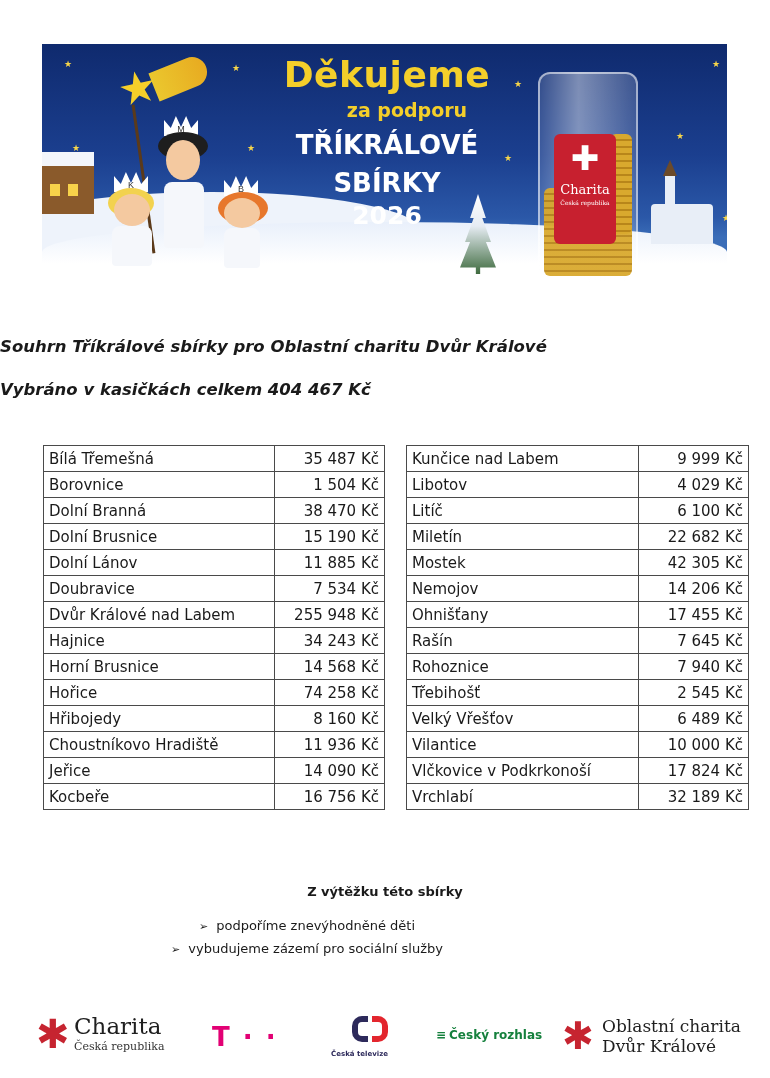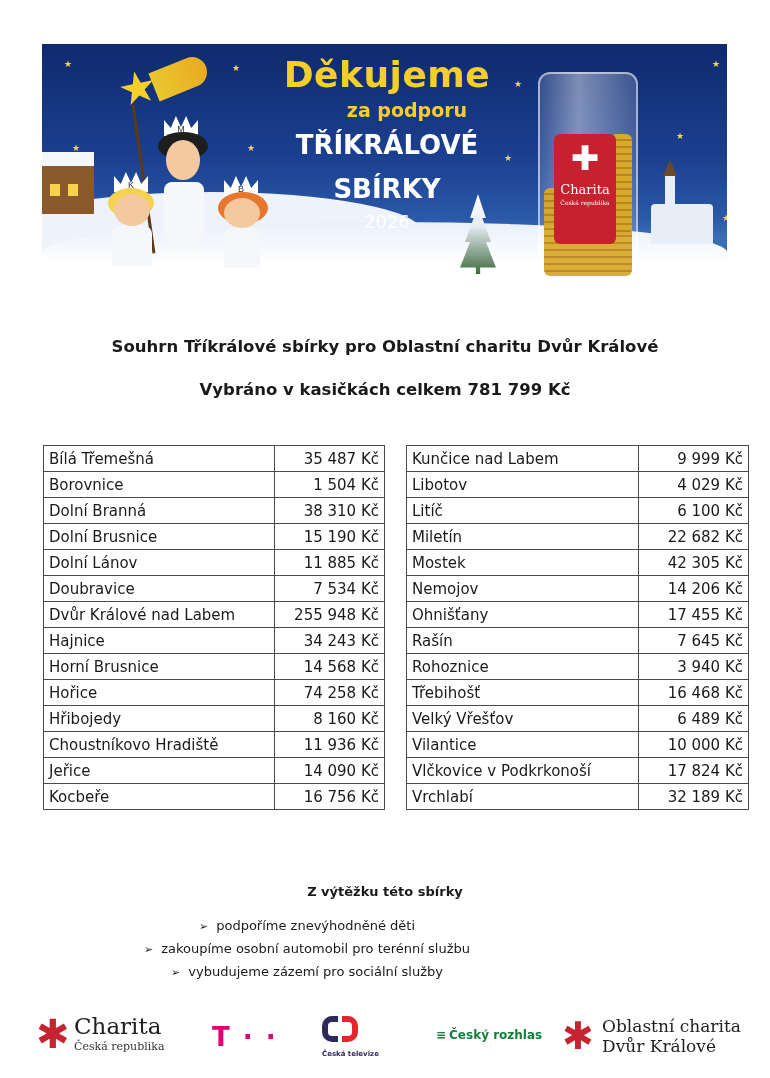--- a/index.html
+++ b/index.html
@@ -41,21 +41,21 @@
     clip-path: polygon(0 100%, 0 20%, 20% 60%, 35% 0, 50% 55%, 65% 0, 80% 60%, 100% 20%, 100% 100%);
     color: #333; font-size: 9px; text-align: center; line-height: 26px; }
   .kid .face { position: absolute; border-radius: 50%; background: #f4c9a0; }
   .kid .hair { position: absolute; border-radius: 50%; }
   .kid .robe { position: absolute; background: #f5f7fb; border-radius: 8px 8px 4px 4px; }
 
   .banner-title { position: absolute; left: 230px; top: 8px; width: 230px; text-align: center; }
   .t-dek { color: #f4cf2a; font-size: 36px; font-weight: bold; font-family: "DejaVu Sans", sans-serif; letter-spacing: .5px; line-height: 46px; }
   .t-za { color: #f4cf2a; font-size: 19px; font-weight: bold; font-family: "DejaVu Sans", sans-serif; line-height: 24px; margin-left: 40px; }
   .t-main { color: #ffffff; font-size: 26px; font-weight: bold; font-family: "DejaVu Sans", sans-serif; line-height: 34px; margin-top: 6px; }
-  .t-year { color: #ffffff; font-size: 18px; font-weight: normal; font-family: "DejaVu Sans", sans-serif; line-height: 32px; }
+  .t-year { color: #ffffff; font-size: 25px; font-weight: bold; font-family: "DejaVu Sans", sans-serif; line-height: 32px; }
 
   .tree { position: absolute; left: 418px; top: 150px; width: 36px; height: 80px;
     background: linear-gradient(180deg, #ffffff 0%, #e6ecf3 40%, #3f6b3f 100%);
     clip-path: polygon(50% 0, 72% 30%, 62% 30%, 86% 60%, 72% 60%, 100% 92%, 56% 92%, 56% 100%, 44% 100%, 44% 92%, 0 92%, 28% 60%, 14% 60%, 38% 30%, 28% 30%);
   }
   .jar {
     position: absolute; left: 496px; top: 28px; width: 100px; height: 210px;
     background: linear-gradient(90deg, rgba(255,255,255,.15), rgba(255,255,255,.45) 40%, rgba(255,255,255,.18));
     border: 2px solid rgba(255,255,255,.55); border-radius: 12px 12px 16px 16px;
   }
@@ -68,21 +68,21 @@
     background: #c7202f; border-radius: 6px; text-align: center; color: #fff;
   }
   .jar-label .cross { font-size: 34px; line-height: 48px; color: #fff; }
   .jar-label .nm { font-family: "DejaVu Serif", serif; font-size: 13px; line-height: 16px; }
   .jar-label .sub { font-family: "DejaVu Serif", serif; font-size: 6px; line-height: 9px; }
   .church { position: absolute; right: 14px; top: 160px; width: 62px; height: 40px; background: #e8eef7; border-radius: 4px 4px 0 0; }
   .church .tower { position: absolute; left: 14px; top: -30px; width: 10px; height: 34px; background: #e8eef7; }
   .church .spire { position: absolute; left: 12px; top: -44px; width: 14px; height: 16px; background: #6b4a2a; clip-path: polygon(50% 0, 100% 100%, 0 100%); }
 
   
-  .heading { position: absolute; left: 0; width: 770px; text-align: center; font-weight: bold; font-size: 16.5px; color: #1a1a1a; font-family: "DejaVu Sans", sans-serif; }
+  .heading { position: absolute; left: 0; width: 770px; text-align: left; font-weight: bold; font-size: 16.5px; color: #1a1a1a; font-family: "DejaVu Sans", sans-serif; font-style: italic; }
   .h1 { top: 337px; }
   .h2 { top: 380px; }
 
   
   .tbl { position: absolute; top: 445px; border-collapse: collapse; font-family: "DejaVu Sans", sans-serif; font-size: 15px; color: #1a1a1a; }
   .tbl td { border: 1px solid #4a4a4a; height: 26px; padding: 0 5px; white-space: nowrap; line-height: 24px; }
   .tbl td.amt { text-align: right; }
   .tbl-left { left: 43px; }
   .tbl-left td.nm { width: 231px; }
   .tbl-left td.amt { width: 110px; }
@@ -97,21 +97,21 @@
   .purpose-list .arrow { font-size: 11px; margin-right: 8px; }
 
   
   .logos { position: absolute; top: 1012px; left: 0; width: 770px; height: 52px; }
   .logo { position: absolute; }
   .charita-cross { color: #c62430; font-size: 40px; line-height: 40px; position: absolute; left: 0; top: 2px; }
   .logo-charita { left: 36px; top: 0; width: 140px; height: 50px; }
   .logo-charita .name { position: absolute; left: 38px; top: 0; font-family: "DejaVu Serif", serif; font-size: 23px; color: #1f1f1f; line-height: 28px; }
   .logo-charita .sub { position: absolute; left: 38px; top: 28px; font-family: "DejaVu Serif", serif; font-size: 11px; color: #333; }
   .logo-telekom { left: 212px; top: 12px; color: #e20074; font-family: "DejaVu Sans", sans-serif; font-weight: bold; font-size: 26px; line-height: 26px; letter-spacing: 2px; }
-  .logo-ct { left: 322px; top: 4px; width: 66px; text-align: left; }
+  .logo-ct { left: 322px; top: 4px; width: 66px; text-align: right; }
   .logo-ct .mark { display: inline-block; position: relative; width: 36px; height: 26px; }
   .logo-ct .mark .l { position: absolute; left: 0; top: 0; width: 16px; height: 26px; border: 6px solid #2d2a5b; border-right: none; border-radius: 10px 0 0 10px; }
   .logo-ct .mark .r { position: absolute; right: 0; top: 0; width: 16px; height: 26px; border: 6px solid #e3262e; border-left: none; border-radius: 0 10px 10px 0; }
   .logo-ct .cap { font-family: "DejaVu Sans", sans-serif; font-size: 7px; font-weight: bold; color: #2d2a5b; margin-top: 4px; }
   .logo-cro { left: 436px; top: 16px; font-family: "DejaVu Sans", sans-serif; font-weight: bold; font-size: 12px; color: #15803d; }
   .logo-cro .bars { display: inline-block; font-size: 12px; margin-right: 3px; }
   .logo-ocdk { left: 562px; top: 2px; width: 190px; height: 50px; }
   .logo-ocdk .charita-cross { font-size: 38px; }
   .logo-ocdk .name { position: absolute; left: 40px; top: 2px; font-family: "DejaVu Serif", serif; font-size: 17px; color: #1f1f1f; line-height: 20px; }
 </style>
@@ -160,21 +160,21 @@
     <div class="crown" style="left:10px;top:0">B</div>
     <div class="hair" style="left:4px;top:16px;width:50px;height:32px;background:#e7772c"></div>
     <div class="face" style="left:10px;top:22px;width:36px;height:30px"></div>
     <div class="robe" style="left:10px;top:52px;width:36px;height:40px;background:#f5f7fb"></div>
   </div>
 
   <div class="banner-title">
     <div class="t-dek">Děkujeme</div>
     <div class="t-za">za podporu</div>
     <div class="t-main">TŘÍKRÁLOVÉ</div>
-    <div class="t-main" style="margin-top:10px">SBÍRKY</div>
+    <div class="t-main" style="margin-top:4px">SBÍRKY</div>
     <div class="t-year">2026</div>
   </div>
 
   <div class="tree"></div>
 
   <div class="jar">
     <div class="coins"></div>
     <div class="coins2"></div>
     <div class="jar-label">
       <div class="cross">✚</div>
@@ -183,35 +183,35 @@
     </div>
   </div>
 
   <div class="church">
     <div class="tower"></div>
     <div class="spire"></div>
   </div>
 </div>
 
 <div class="heading h1">Souhrn Tříkrálové sbírky pro Oblastní charitu Dvůr Králové</div>
-<div class="heading h2">Vybráno v kasičkách celkem 781 799 Kč</div>
+<div class="heading h2">Vybráno v kasičkách celkem 404 467 Kč</div>
 
 <table class="tbl tbl-left">
   <tbody id="tbody-left">
       <tr>
         <td class="nm">Bílá Třemešná</td>
         <td class="amt">35 487 Kč</td>
       </tr>
       <tr>
         <td class="nm">Borovnice</td>
         <td class="amt">1 504 Kč</td>
       </tr>
       <tr>
         <td class="nm">Dolní Branná</td>
-        <td class="amt">38 310 Kč</td>
+        <td class="amt">38 470 Kč</td>
       </tr>
       <tr>
         <td class="nm">Dolní Brusnice</td>
         <td class="amt">15 190 Kč</td>
       </tr>
       <tr>
         <td class="nm">Dolní Lánov</td>
         <td class="amt">11 885 Kč</td>
       </tr>
       <tr>
@@ -281,25 +281,25 @@
       <tr>
         <td class="nm">Ohnišťany</td>
         <td class="amt">17 455 Kč</td>
       </tr>
       <tr>
         <td class="nm">Rašín</td>
         <td class="amt">7 645 Kč</td>
       </tr>
       <tr>
         <td class="nm">Rohoznice</td>
-        <td class="amt">3 940 Kč</td>
+        <td class="amt">7 940 Kč</td>
       </tr>
       <tr>
         <td class="nm">Třebihošť</td>
-        <td class="amt">16 468 Kč</td>
+        <td class="amt">2 545 Kč</td>
       </tr>
       <tr>
         <td class="nm">Velký Vřešťov</td>
         <td class="amt">6 489 Kč</td>
       </tr>
       <tr>
         <td class="nm">Vilantice</td>
         <td class="amt">10 000 Kč</td>
       </tr>
       <tr>
@@ -309,21 +309,20 @@
       <tr>
         <td class="nm">Vrchlabí</td>
         <td class="amt">32 189 Kč</td>
       </tr>
     </tbody>
 </table>
 
 <div class="purpose-title">Z výtěžku této sbírky</div>
 <ul class="purpose-list">
   <li><span class="arrow">➢</span><span>podpoříme znevýhodněné děti</span></li>
-  <li><span class="arrow">➢</span><span>zakoupíme osobní automobil pro terénní službu</span></li>
   <li><span class="arrow">➢</span><span>vybudujeme zázemí pro sociální služby</span></li>
 </ul>
 
 <div class="logos">
   <div class="logo logo-charita">
     <span class="charita-cross">✱</span>
     <span class="name">Charita</span>
     <span class="sub">Česká republika</span>
   </div>
   <div class="logo logo-telekom">T · ·</div>

